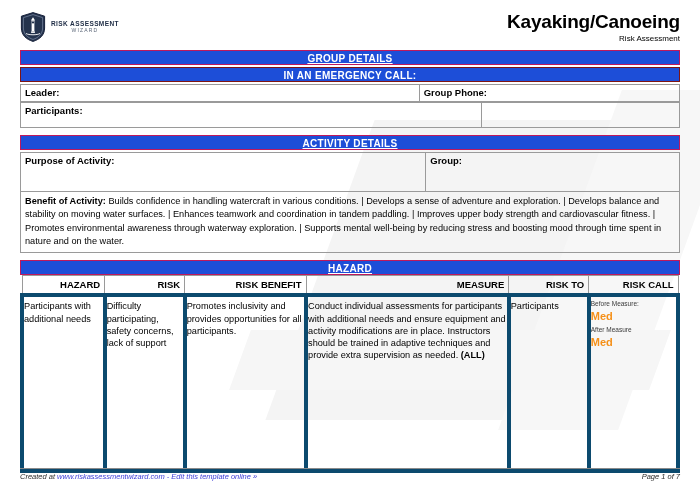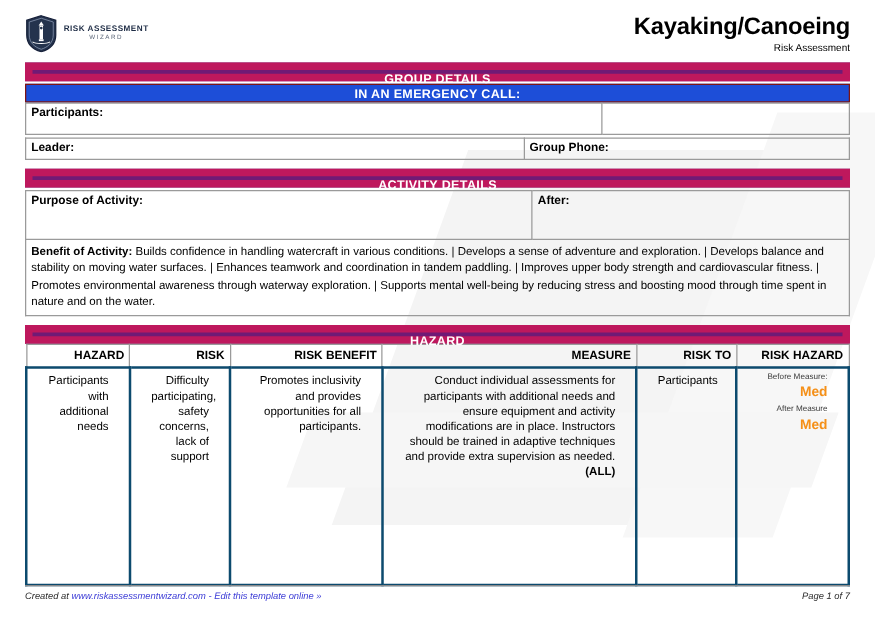--- a/index.html
+++ b/index.html
@@ -82,21 +82,21 @@
   .bar {
     height: 15px;
     line-height: 15px;
     text-align: center;
     font-weight: bold;
     font-size: 10px;
     letter-spacing: 0.3px;
     color: #ffffff;
     box-sizing: border-box;
   }
-  .bar-dark { background: #701a75; border: 6px solid #be185d; }
+  .bar-dark { background: #1d4ed8; border: 1px solid #be185d; text-decoration: underline; }
   .bar-red  { background: #1d4ed8; border: 1px solid #7e1414; }
   .mt2 { margin-top: 2px; }
   .mt6 { margin-top: 7px; }
 
   
   .ftable {
     width: 100%;
     border-collapse: collapse;
     table-layout: fixed;
   }
@@ -132,26 +132,26 @@
   .htable th {
     border: 1px solid #9a9a9a;
     font-size: 9.5px;
     font-weight: bold;
     text-align: right;
     padding: 2px 4px;
     height: 13px;
     background: transparent;
   }
   .htable td {
-    border: 2px solid #0c4a6e;
+    border: 4px solid #0c4a6e;
     font-size: 9.2px;
     line-height: 1.32;
-    text-align: right;
+    text-align: left;
     vertical-align: top;
-    padding: 3px 16px;
+    padding: 3px 0;
     height: 166px;
   }
   .measure-all { font-weight: bold; }
   .risk-level-cell { text-align: center; padding-top: 5px; }
   .rl-label {
     font-size: 6.5px;
     color: #3a3a3a;
     line-height: 1.3;
   }
   .rl-value {
@@ -217,66 +217,66 @@
     <div class="title-block">
       <div class="doc-title">Kayaking/Canoeing</div>
       <div class="doc-subtitle">Risk Assessment</div>
     </div>
   </div>
 
   <div class="bar bar-dark">GROUP DETAILS</div>
 
   <div class="bar bar-red mt2">IN AN EMERGENCY CALL:</div>
 
+  <table class="ftable mt2">
+    <colgroup>
+      <col style="width:60.5%">
+        <col style="width:39.5%">
+    </colgroup>
+    <tbody>
+      <tr class="row-leader">
+        <td>
+          <span>Leader:</span>
+        </td>
+        <td>
+          <span>Group Phone:</span>
+        </td>
+      </tr>
+    </tbody>
+  </table>
+
   <table class="ftable">
     <colgroup>
       <col style="width:70%">
         <col style="width:30%">
     </colgroup>
     <tbody>
       <tr class="row-parts">
         <td>
           <span>Participants:</span>
         </td>
         <td></td>
       </tr>
     </tbody>
   </table>
 
-  <table class="ftable mt2">
-    <colgroup>
-      <col style="width:60.5%">
-        <col style="width:39.5%">
-    </colgroup>
-    <tbody>
-      <tr class="row-leader">
-        <td>
-          <span>Leader:</span>
-        </td>
-        <td>
-          <span>Group Phone:</span>
-        </td>
-      </tr>
-    </tbody>
-  </table>
-
   <div class="bar bar-dark mt6">ACTIVITY DETAILS</div>
 
   <table class="ftable mt2">
     <colgroup>
       <col style="width:61.5%">
         <col style="width:38.5%">
     </colgroup>
     <tbody>
       <tr class="row-purpose">
         <td>
           <span>Purpose of Activity:</span>
         </td>
         <td>
-          <span>After:</span>
+          <span>Group:</span>
         </td>
       </tr>
     </tbody>
   </table>
 
   <div class="benefit">
     <b>Benefit of Activity:</b>
     <span>Builds confidence in handling watercraft in various conditions. | Develops a sense of adventure and exploration. | Develops balance and stability on moving water surfaces. | Enhances teamwork and coordination in tandem paddling. | Improves upper body strength and cardiovascular fitness. | Promotes environmental awareness through waterway exploration. | Supports mental well-being by reducing stress and boosting mood through time spent in nature and on the water.</span>
   </div>
 
@@ -291,21 +291,21 @@
       <col style="width:12.2%">
       <col style="width:13.6%">
     </colgroup>
     <thead>
       <tr>
         <th>HAZARD</th>
         <th>RISK</th>
         <th>RISK BENEFIT</th>
         <th>MEASURE</th>
         <th>RISK TO</th>
-        <th>RISK HAZARD</th>
+        <th>RISK CALL</th>
       </tr>
     </thead>
     <tbody>
       <tr>
         <td>Participants with additional needs</td>
         <td>Difficulty participating, safety concerns, lack of support</td>
         <td>Promotes inclusivity and provides opportunities for all participants.</td>
         <td>
           <span>Conduct individual assessments for participants with additional needs and ensure equipment and activity modifications are in place. Instructors should be trained in adaptive techniques and provide extra supervision as needed.</span>
           <span class="measure-all">(ALL)</span>

